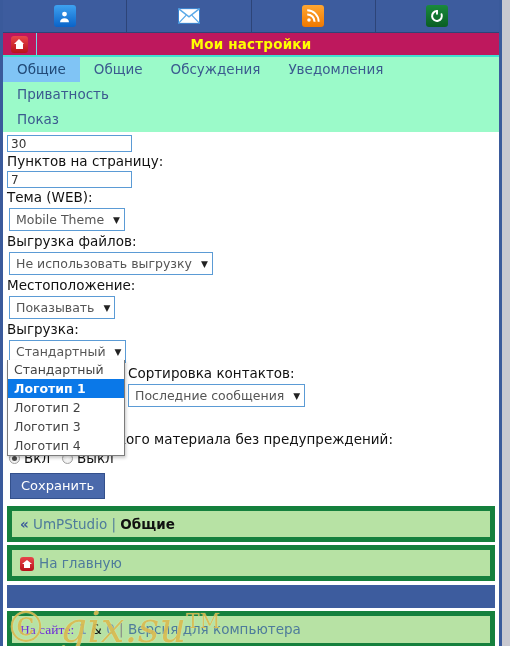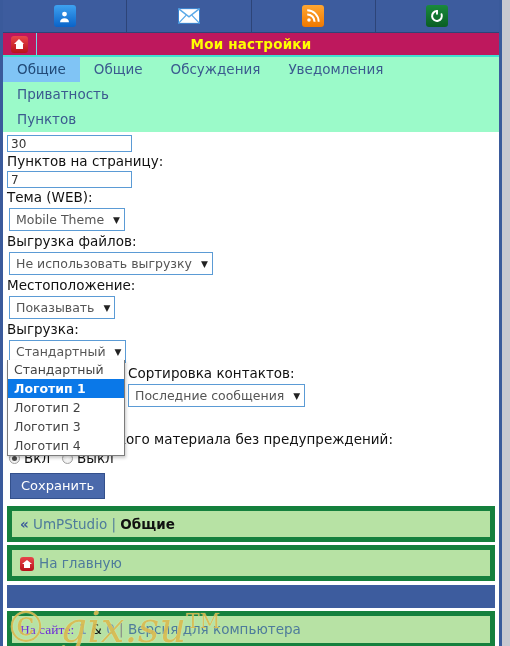--- a/index.html
+++ b/index.html
@@ -386,21 +386,21 @@
       <span class="home-glyph"></span>
     </div>
     <div class="titletext">Мои настройки</div>
   </div>
 
   <div class="tabs">
     <div class="tabrow">
       <span class="tab active">Общие</span><span class="tab">Общие</span><span class="tab">Обсуждения</span><span class="tab">Уведомления</span><span class="tab">Приватность</span>
     </div>
     <div class="tabrow">
-      <span class="tab">Пунктов</span>
+      <span class="tab">Показ</span>
     </div>
   </div>
 
   <div class="formarea">
 
     <input class="txt" type="text" value="30" style="">
 
     <div class="flabel">Пунктов на страницу:</div>
     <input class="txt" type="text" value="7" style="">
 

